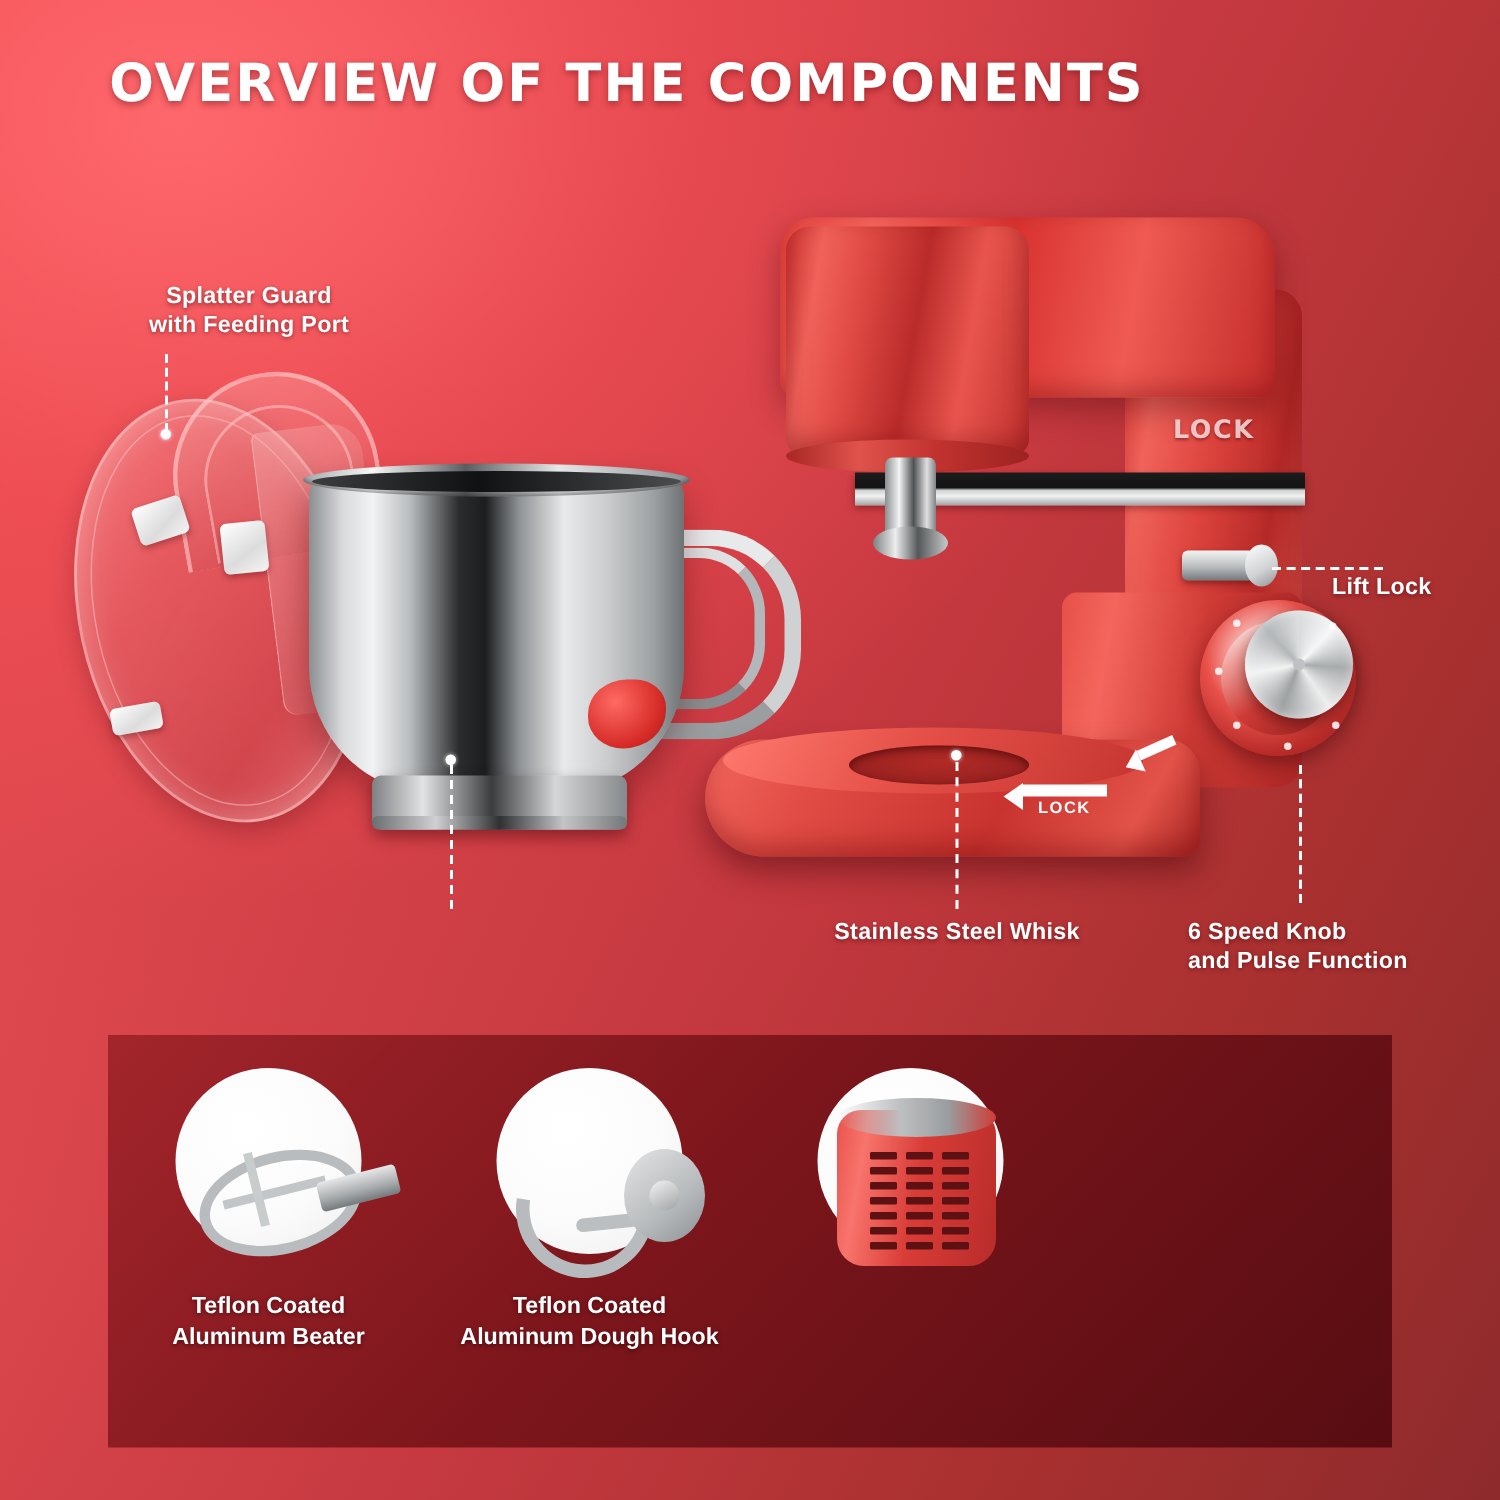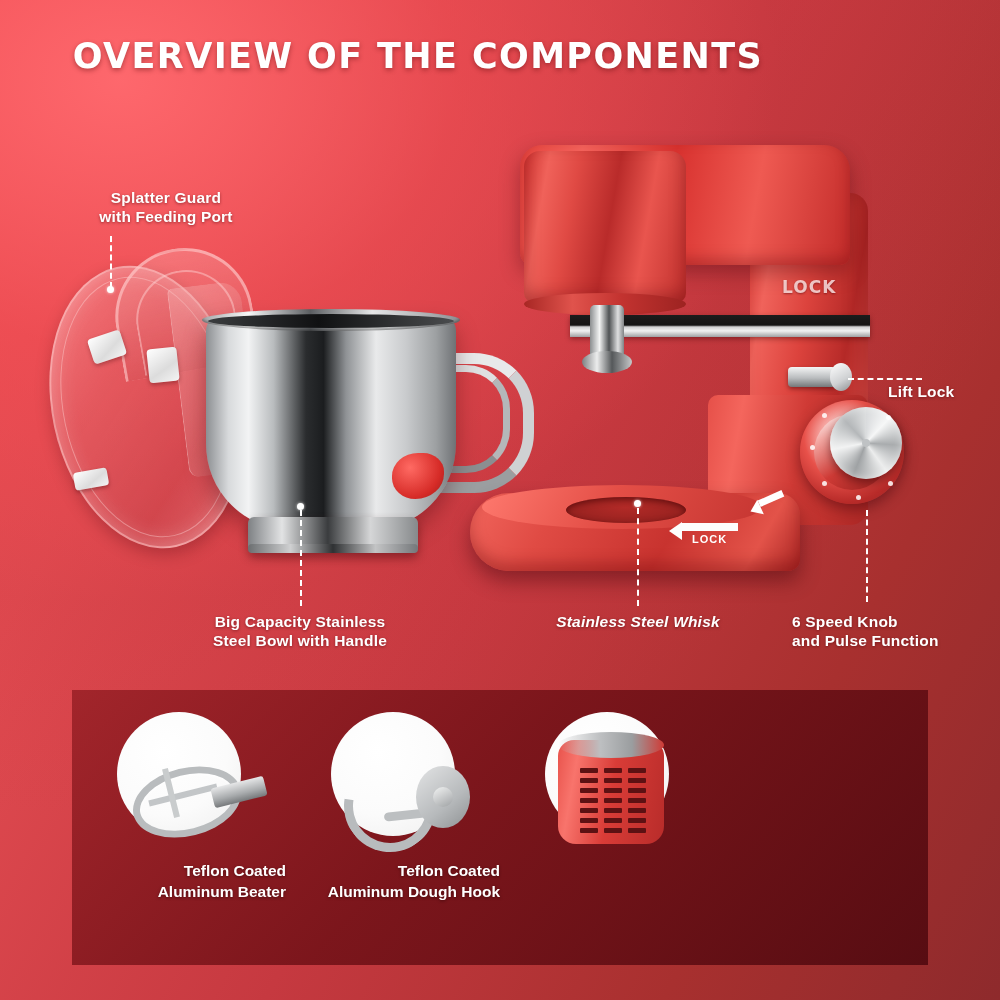--- a/index.html
+++ b/index.html
@@ -223,21 +223,21 @@
   .panel{
     position:absolute;left:72px;top:690px;width:856px;height:275px;
     background:linear-gradient(135deg, rgba(150,30,36,0.82) 0%, rgba(116,18,24,0.90) 45%, rgba(82,10,16,0.92) 100%);
   }
   .cell{position:absolute;top:0;width:214px;height:275px;}
   .circ{
     position:absolute;left:50%;top:22px;margin-left:-62px;width:124px;height:124px;border-radius:50%;
     background:radial-gradient(circle at 38% 32%, #ffffff 0%, #fbfbfb 55%, #ededed 100%);
   }
   .cap{
-    position:absolute;left:0;top:170px;width:100%;text-align:right;color:#fff;
+    position:absolute;left:0;top:170px;width:100%;text-align:center;color:#fff;
     font-size:15.5px;font-weight:bold;line-height:21px;white-space:pre-line;
     text-shadow:0 1px 3px rgba(40,2,5,0.6);
   }
   
   .beater-loop{
     position:absolute;left:36px;top:62px;width:96px;height:54px;border-radius:50%;
     border:7px solid #b9bcbe;transform:rotate(-14deg);
     box-shadow:inset 0 2px 3px rgba(255,255,255,.7);
   }
   .beater-bar{
@@ -321,22 +321,20 @@
     <div class="bowl-handle"></div>
     <div class="bowl-handle2"></div>
     <div class="bowl-body"></div>
     <div class="bowl-redrefl"></div>
     <div class="bowl-rim"></div>
     <div class="bowl-rim2"></div>
     <div class="bowl-foot"></div>
   </div>
   <div class="dot" style="left:297px;top:503px;"></div>
   <div class="leader leader-v" style="left:300px;top:510px;height:96px;"></div>
-  <div class="label lab-c" style="left:190px;top:612px;width:220px;">Big Capacity Stainless
-Steel Bowl with Handle</div>
 
   <div class="mixer">
     <div class="mx-neck"></div>
     <div class="mx-pillar"></div>
     <div class="mx-head"></div>
     <div class="mx-drum"></div>
     <div class="mx-drum-bot"></div>
     <div class="mx-band"></div>
     <div class="mx-brand">LOCK</div>
     <div class="mx-shaft"></div>
@@ -361,21 +359,21 @@
     <div class="knob-dot" style="left:418px;top:336px;"></div>
     <div class="knob-dot" style="left:416px;top:270px;"></div>
 
   </div>
 
   <div class="leader leader-h" style="left:848px;top:378px;width:74px;"></div>
   <div class="label lab-l" style="left:888px;top:382px;width:120px;">Lift Lock</div>
 
   <div class="dot" style="left:634px;top:500px;"></div>
   <div class="leader leader-v" style="left:637px;top:508px;height:98px;"></div>
-  <div class="label lab-c" style="left:518px;top:612px;width:240px;font-style:italic;">Stainless Steel Whisk</div>
+  <div class="label lab-c" style="left:518px;top:612px;width:240px;">Stainless Steel Whisk</div>
 
   <div class="leader leader-v" style="left:866px;top:510px;height:92px;"></div>
   <div class="label lab-l" style="left:792px;top:612px;width:210px;">6 Speed Knob
 and Pulse Function</div>
 
   <div class="panel">
 
     <div class="cell" style="left:0;">
       <div class="circ"></div>
       <div style="position:absolute;left:24px;top:16px;width:180px;height:140px;">

